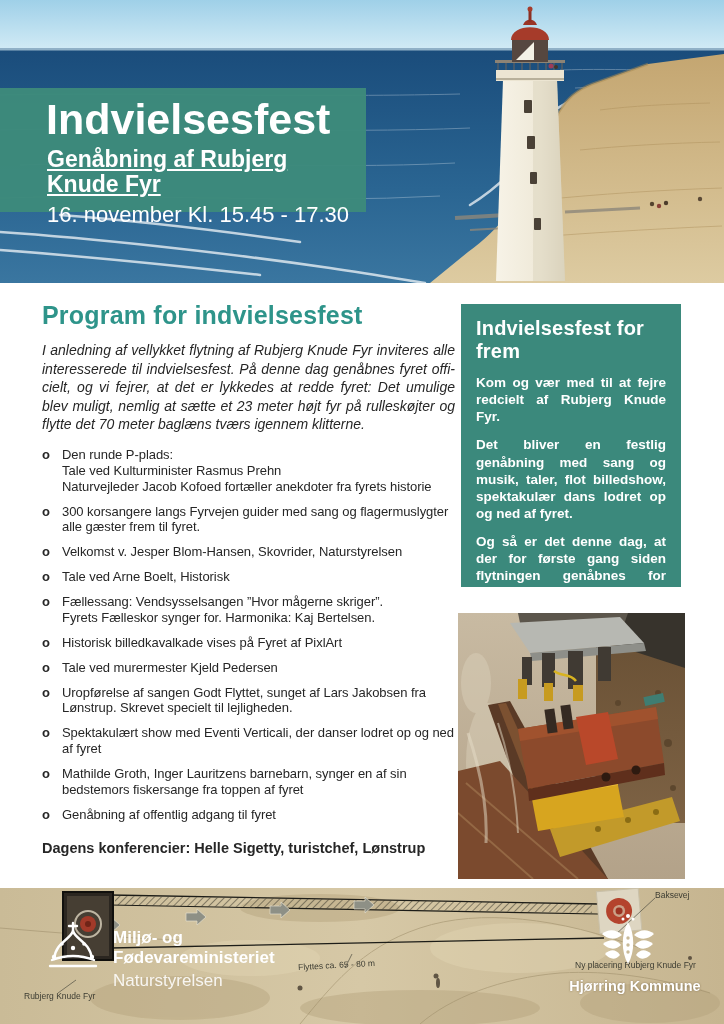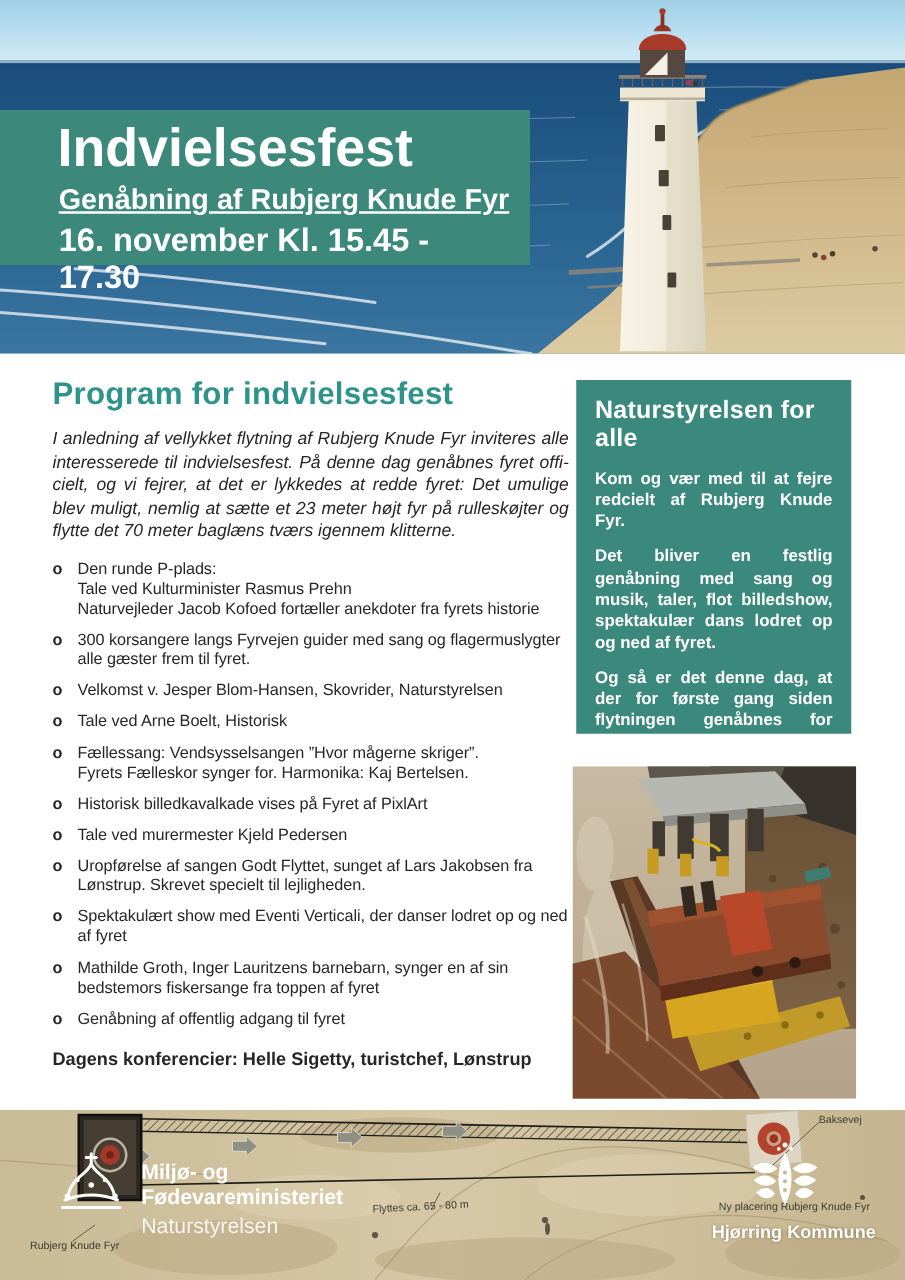--- a/index.html
+++ b/index.html
@@ -1,26 +1,26 @@
 <!DOCTYPE html>
 <html lang="da"><head>
 <meta charset="utf-8">
 <style>
   html,body{margin:0;padding:0;background:#888;}
   .page{position:relative;width:724px;height:1024px;margin:0 auto;background:#ffffff;
         overflow:hidden;font-family:"Liberation Sans","DejaVu Sans",sans-serif;color:#262626;}
   
   .hero{position:absolute;left:0;top:0;width:724px;height:283px;}
   .hero svg{display:block;}
-  .banner{position:absolute;left:0;top:88px;width:424px;height:124px;
+  .banner{position:absolute;left:0;top:88px;width:366px;height:124px;
           background:rgba(61,138,123,.97);color:#fff;box-sizing:border-box;
           padding:10px 10px 0 46px;}
   .banner .t1{font-size:43px;font-weight:bold;line-height:1.02;margin:0;}
   .banner .t2{font-size:23px;font-weight:bold;line-height:1.1;margin:5px 0 0 1px;text-decoration:underline;}
-  .banner .t3{font-size:26px;font-weight:bold;line-height:1.1;margin:6px 0 0 1px;}
+  .banner .t3{font-size:22px;font-weight:normal;line-height:1.1;margin:6px 0 0 1px;}
   
   .program{position:absolute;left:42px;top:301px;width:413px;}
   .program h2{margin:0 0 11px 0;font-size:25px;font-weight:bold;color:#2e948a;letter-spacing:.2px;}
   .intro{font-style:italic;font-size:14px;line-height:1.33;text-align:justify;margin:0 0 13px 0;}
   ul.prog{list-style:none;margin:0;padding:0;}
   ul.prog li{display:flex;margin:0 0 9px 0;}
   ul.prog .bullet{flex:0 0 20px;font-weight:bold;font-size:13px;line-height:1.22;}
   ul.prog .item-text{flex:1;font-size:13px;line-height:1.22;white-space:pre-line;letter-spacing:-.05px;}
   .host{font-size:14.5px;font-weight:bold;margin-top:17px;}
   
@@ -200,21 +200,21 @@
         </li>
         <li>
           <span class="bullet">o</span>
           <div class="item-text">Genåbning af offentlig adgang til fyret</div>
         </li>
       </ul>
     <div class="host">Dagens konferencier: Helle Sigetty, turistchef, Lønstrup</div>
   </div>
 
   <div class="side-box">
-    <h3>Naturstyrelsen for alle</h3>
+    <h3>Indvielsesfest for frem</h3>
     <div>
         <p>Kom og vær med til at fejre red­cielt af Rubjerg Knude Fyr.</p>
         <p>Det bliver en festlig genåbning med sang og musik, taler, flot billedshow, spektakulær dans lodret op og ned af fyret.</p>
         <p>Og så er det denne dag, at der for første gang siden flytningen genåbnes for offentlig adgang.</p>
         <p>Medbring evt. lommelygte, da solen går ned i løbet af festen.</p>
       </div>
   </div>
 
   <div class="machinery">
     <svg width="227" height="266" viewBox="0 0 227 266">

